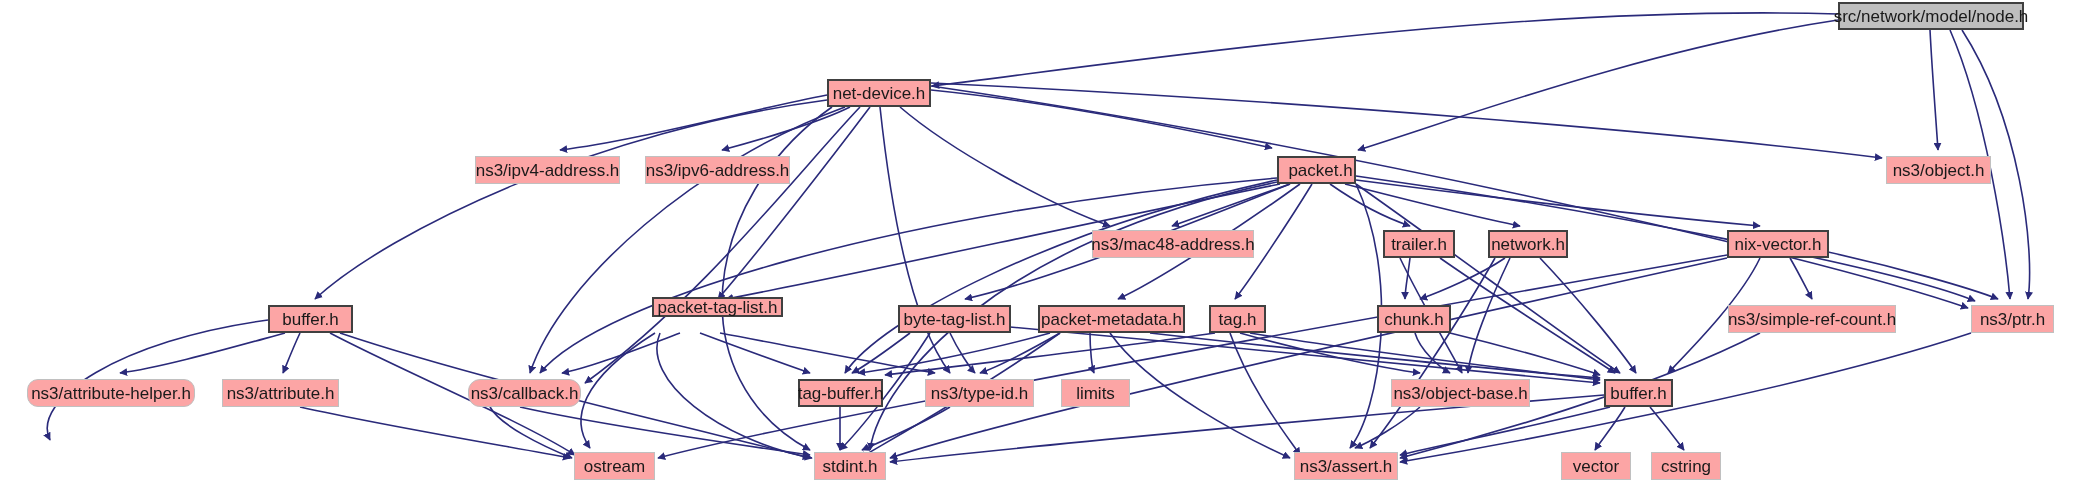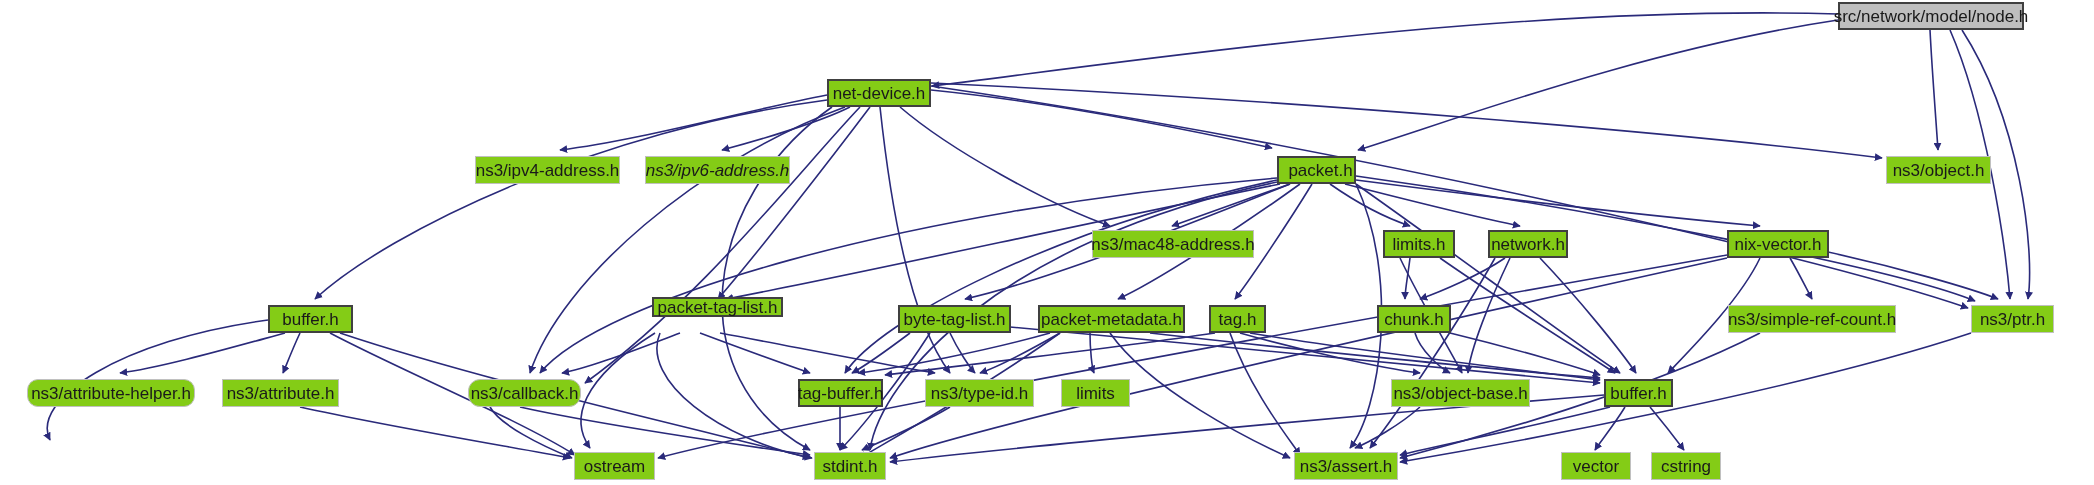--- a/index.html
+++ b/index.html
@@ -24,21 +24,21 @@
     width: 2094px;
     height: 485px;
     pointer-events: none;
   }
   .node {
     position: absolute;
     box-sizing: border-box;
     display: flex;
     align-items: center;
     justify-content: center;
-    background: #84cc16;
+    background: #fca5a5;
     border: 1px solid #c0c0c0;
     color: #1a1a1a;
     font-size: 17px;
     line-height: 1;
     white-space: nowrap;
     padding: 0 9px;
     height: 26px;
   }
   .node.bold {
     border: 2px solid #404040;
@@ -149,34 +149,34 @@
   <div id="nodes">
       <div class="node root" style="left: 1838px; top: 2px; width: 186px; height: 28px;">
         <span class="node-label">src/network/model/node.h</span>
       </div>
       <div class="node bold" style="left: 827px; top: 79px; width: 104px; height: 28px;">
         <span class="node-label">net-device.h</span>
       </div>
       <div class="node" style="left: 475px; top: 156px; width: 145px; height: 28px;">
         <span class="node-label">ns3/ipv4-address.h</span>
       </div>
-      <div class="node" style="left: 645px; top: 156px; width: 145px; height: 28px; font-style: italic;">
+      <div class="node" style="left: 645px; top: 156px; width: 145px; height: 28px;">
         <span class="node-label">ns3/ipv6-address.h</span>
       </div>
       <div class="node bold" style="left: 1277px; top: 156px; width: 79px; height: 28px; padding-left: 17px;">
         <span class="node-label">packet.h</span>
       </div>
       <div class="node" style="left: 1886px; top: 156px; width: 105px; height: 28px;">
         <span class="node-label">ns3/object.h</span>
       </div>
       <div class="node" style="left: 1092px; top: 230px; width: 162px; height: 28px;">
         <span class="node-label">ns3/mac48-address.h</span>
       </div>
       <div class="node bold" style="left: 1383px; top: 230px; width: 72px; height: 28px;">
-        <span class="node-label">limits.h</span>
+        <span class="node-label">trailer.h</span>
       </div>
       <div class="node bold" style="left: 1488px; top: 230px; width: 80px; height: 28px;">
         <span class="node-label">network.h</span>
       </div>
       <div class="node bold" style="left: 1727px; top: 230px; width: 102px; height: 28px;">
         <span class="node-label">nix-vector.h</span>
       </div>
       <div class="node bold" style="left: 268px; top: 305px; width: 85px; height: 28px;">
         <span class="node-label">buffer.h</span>
       </div>

